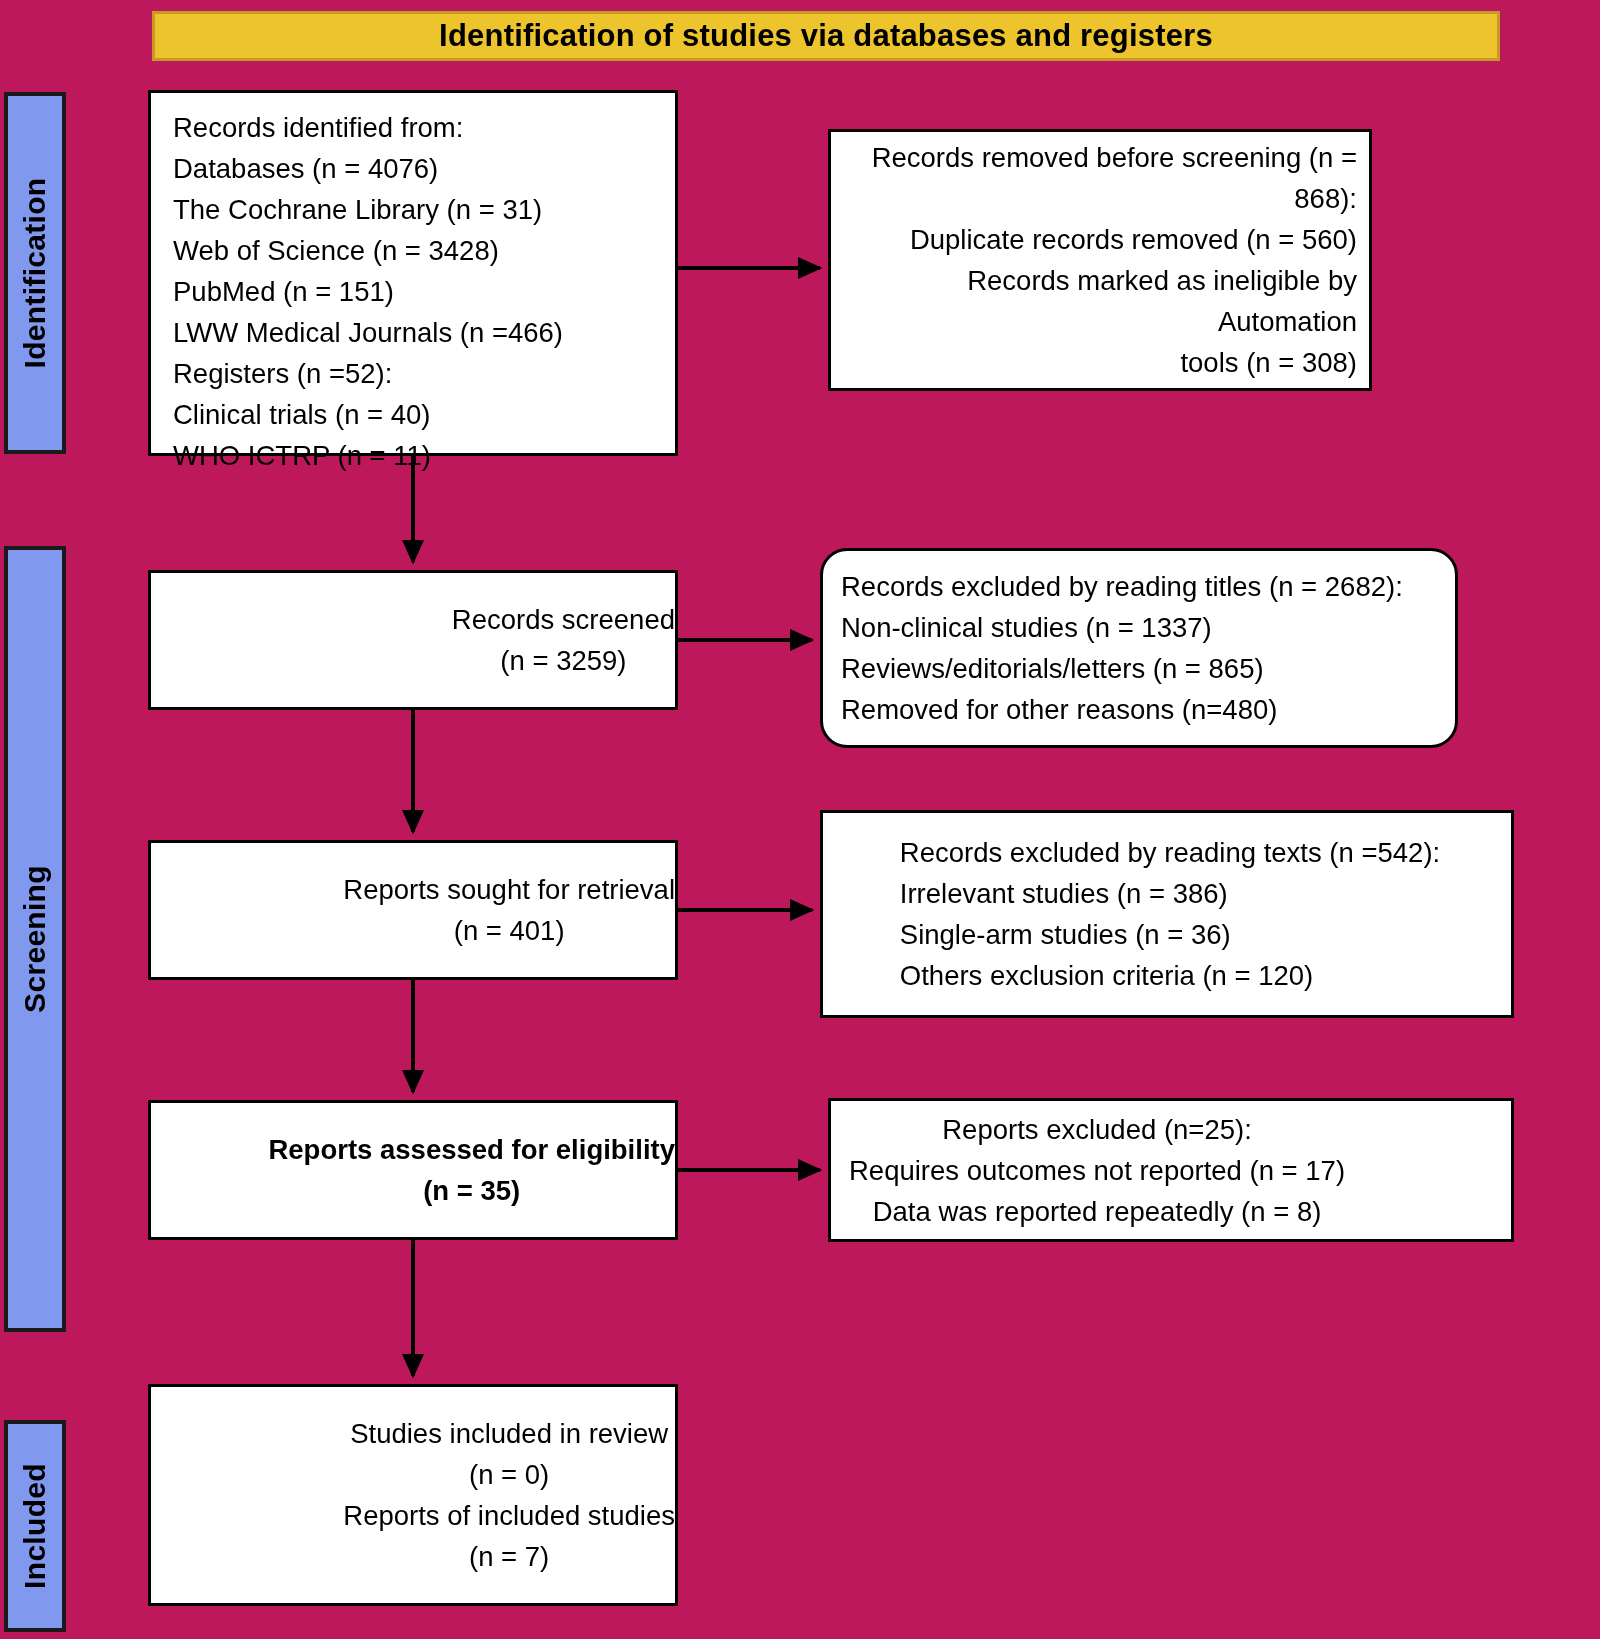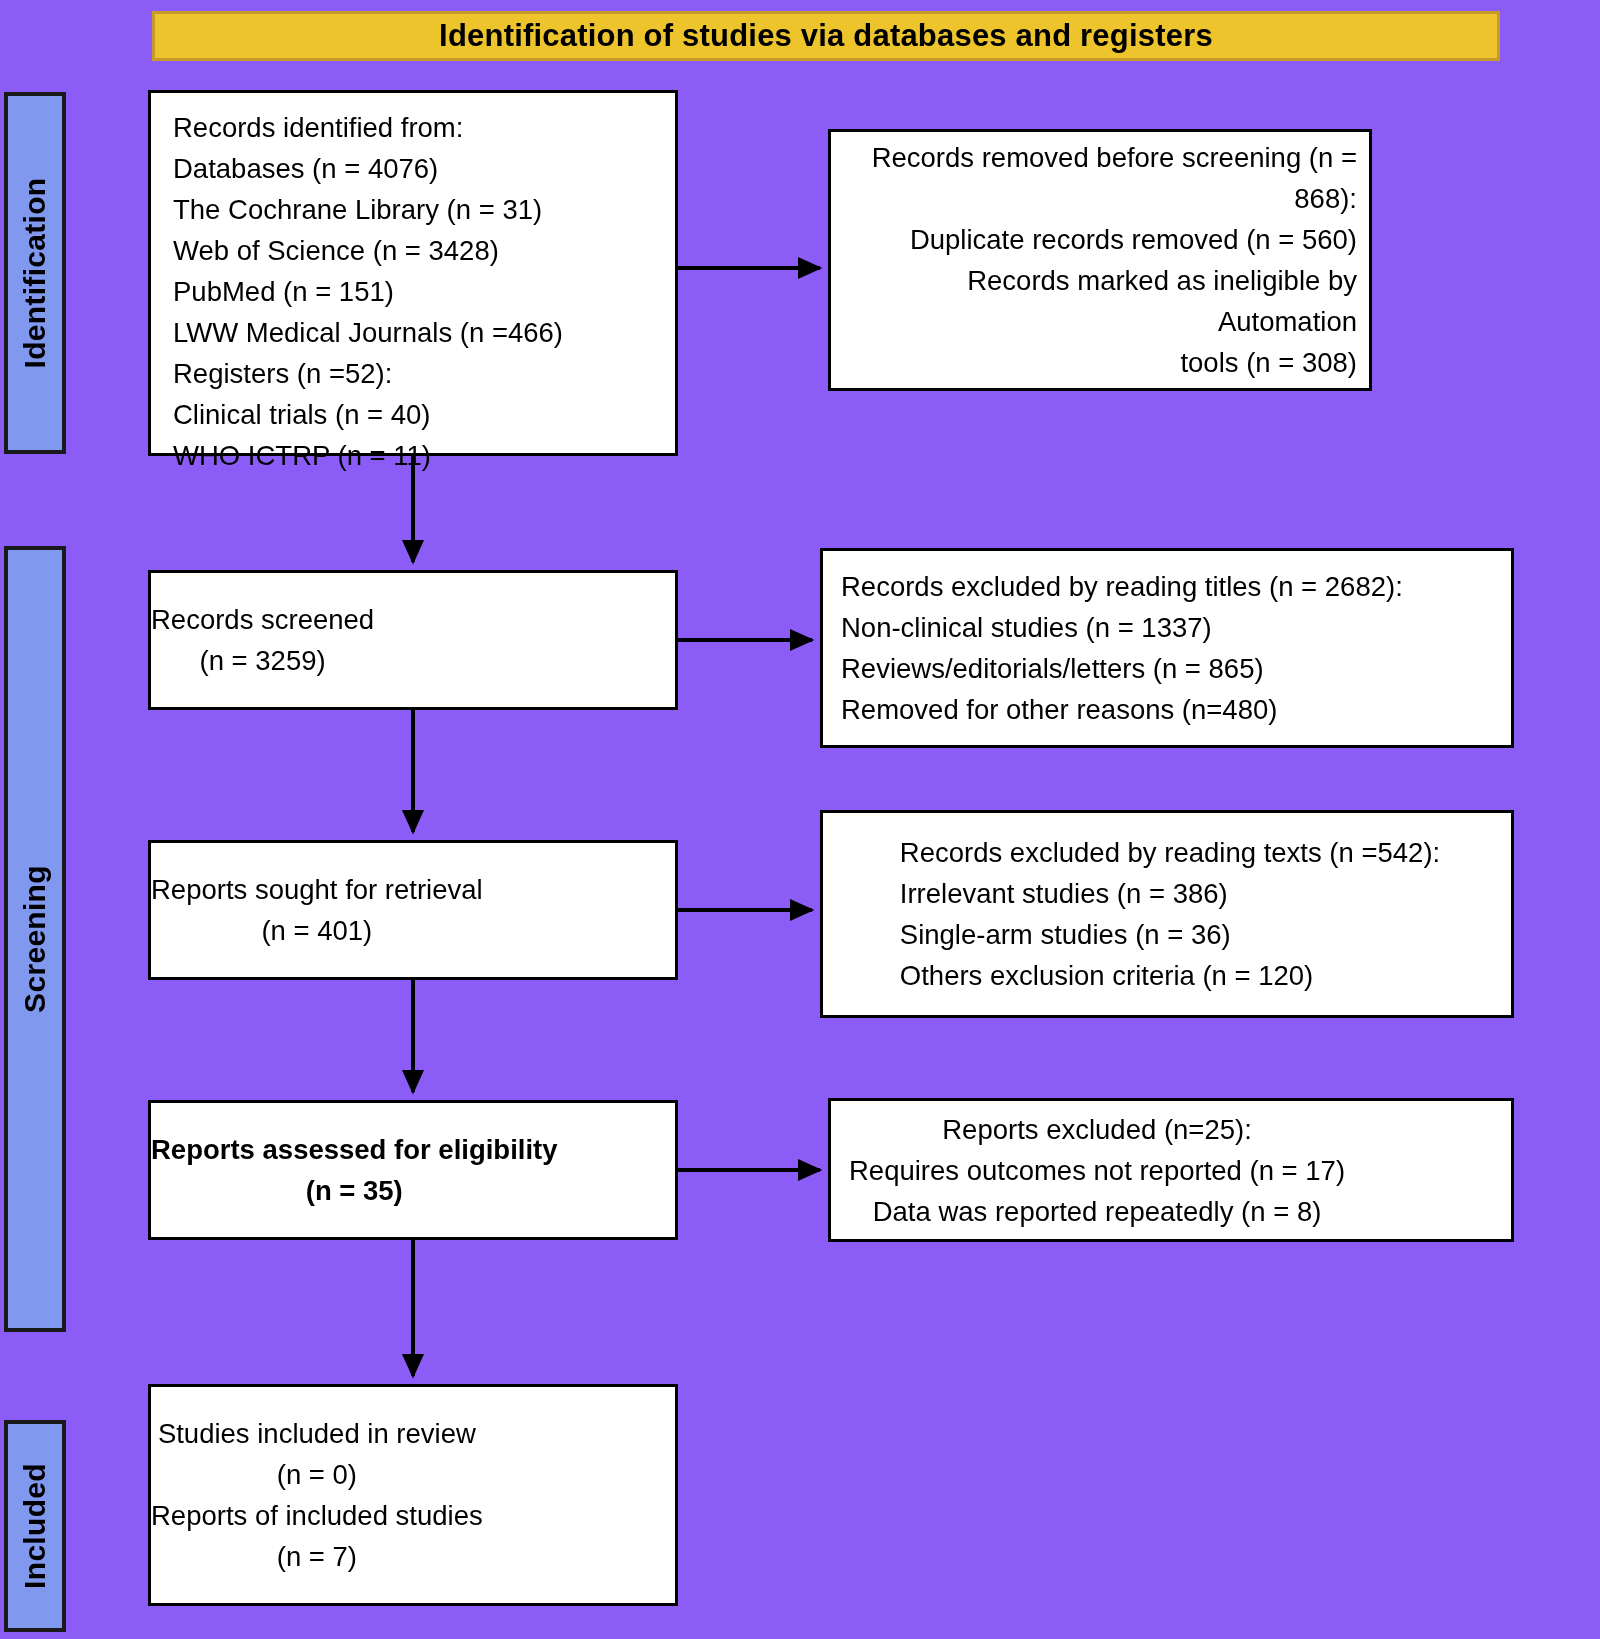--- a/index.html
+++ b/index.html
@@ -8,21 +8,21 @@
     background: #ffffff;
   }
   body {
     font-family: "Liberation Sans", sans-serif;
     color: #000000;
   }
   #canvas {
     position: relative;
     width: 1600px;
     height: 1639px;
-    background: #8b5cf6;
+    background: #be185d;
     overflow: hidden;
   }
 
   
   .header-bar {
     position: absolute;
     left: 152px;
     top: 11px;
     width: 1348px;
     height: 50px;
@@ -82,37 +82,37 @@
   .box-right .box-text {
     padding: 0 12px 0 18px;
   }
   .box-right {
     display: flex;
     align-items: center;
   }
   .box-center {
     display: flex;
     align-items: center;
-    justify-content: flex-start;
+    justify-content: flex-end;
   }
   .box-center .box-text {
     text-align: center;
     padding: 0;
   }
 
   
   #box-identified       { left: 148px; top: 90px;   width: 530px; height: 366px; }
   #box-screened         { left: 148px; top: 570px;  width: 530px; height: 140px; }
   #box-sought           { left: 148px; top: 840px;  width: 530px; height: 140px; }
   #box-assessed         { left: 148px; top: 1100px; width: 530px; height: 140px; font-weight: bold; }
   #box-included         { left: 148px; top: 1384px; width: 530px; height: 222px; }
 
   
   #box-removed          { left: 828px; top: 129px;  width: 544px; height: 262px; text-align: right; }
-  #box-excluded-titles  { left: 820px; top: 548px;  width: 694px; height: 200px; }
+  #box-excluded-titles  { left: 820px; top: 548px;  width: 638px; height: 200px; border-radius: 27px; }
   #box-excluded-texts   { left: 820px; top: 810px;  width: 694px; height: 208px; justify-content: center; }
   #box-excluded-reports { left: 828px; top: 1098px; width: 686px; height: 144px; text-align: center; }
 
   
   #connectors {
     position: absolute;
     left: 0; top: 0;
     width: 1600px;
     height: 1639px;
     pointer-events: none;

